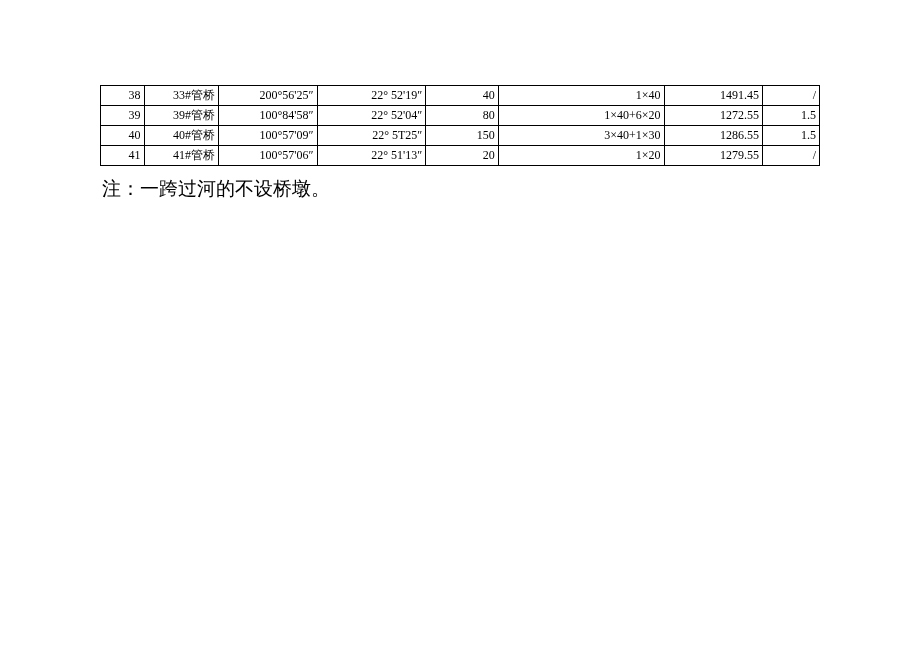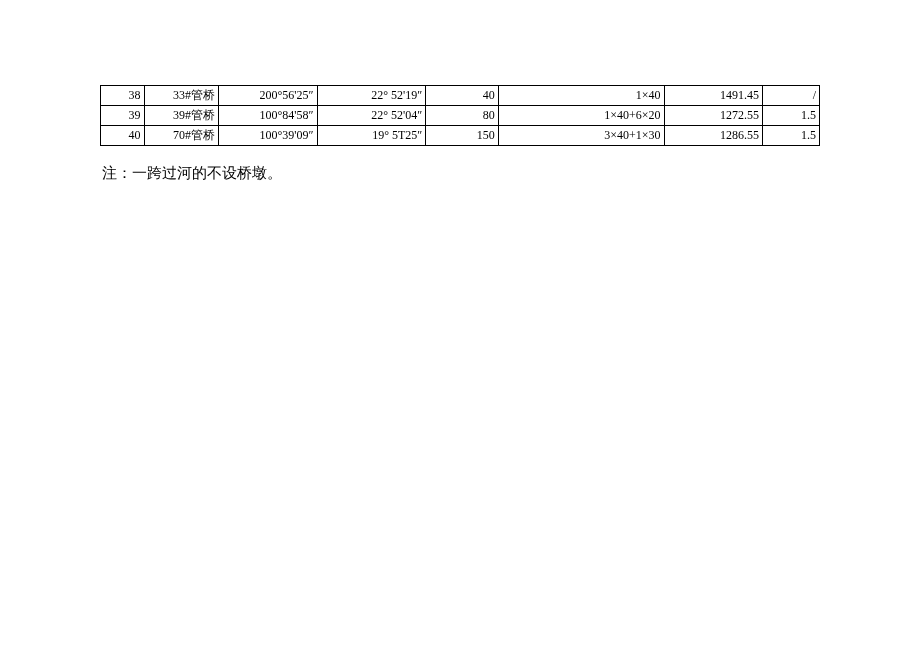--- a/index.html
+++ b/index.html
@@ -30,22 +30,22 @@
     }
     .col-num { width: 42px; }
     .col-name { width: 72px; }
     .col-coord1 { width: 95px; }
     .col-coord2 { width: 105px; }
     .col-len { width: 70px; }
     .col-span { width: 160px; }
     .col-elev { width: 95px; }
     .col-last { width: 55px; }
     .note {
-      margin-top: 18px;
-      font-size: 15px;
+      margin-top: 10px;
+      font-size: 19px;
       padding-left: 2px;
     }
     .note-label {
       display: inline;
     }
     .note-text {
       display: inline;
     }
   </style>
 </head>
@@ -78,26 +78,36 @@
       <td>39#管桥</td>
       <td>100°84'58″</td>
       <td>22° 52'04″</td>
       <td>80</td>
       <td>1×40+6×20</td>
       <td>1272.55</td>
       <td>1.5</td>
     </tr>
     <tr>
       <td>40</td>
-      <td>70#管桥</td>
-      <td>100°39'09″</td>
-      <td>19° 5T25″</td>
+      <td>40#管桥</td>
+      <td>100°57'09″</td>
+      <td>22° 5T25″</td>
       <td>150</td>
       <td>3×40+1×30</td>
       <td>1286.55</td>
       <td>1.5</td>
+    </tr>
+    <tr>
+      <td>41</td>
+      <td>41#管桥</td>
+      <td>100°57'06″</td>
+      <td>22° 51'13″</td>
+      <td>20</td>
+      <td>1×20</td>
+      <td>1279.55</td>
+      <td>/</td>
     </tr>
   </tbody>
 </table>
 
 <div class="note">
   <span class="note-label">注：</span><span class="note-text">一跨过河的不设桥墩。</span>
 </div>
 
 </body></html>

